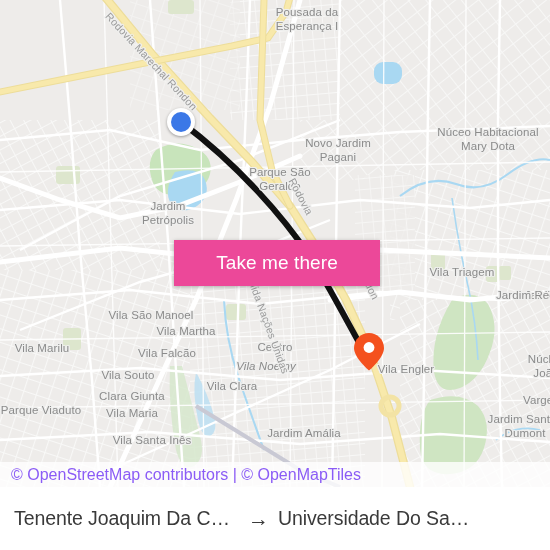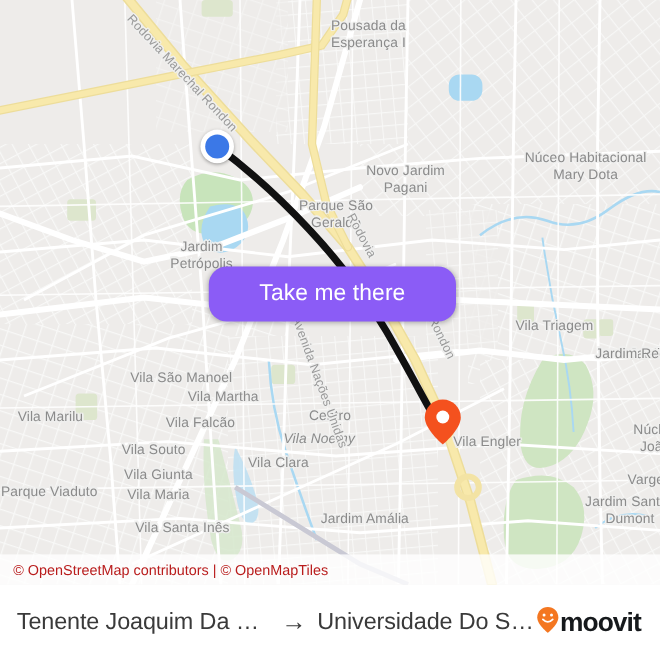--- a/index.html
+++ b/index.html
@@ -67,44 +67,44 @@
   }
   #dest-marker {
     position: absolute;
     left: 353px; top: 332px;
     width: 32px; height: 40px;
   }
 
   
   #cta-button {
     position: absolute;
-    left: 174px; top: 222px;
+    left: 174px; top: 240px;
     width: 206px; height: 46px;
-    background: #8b5cf6;
+    background: #ec4899;
     border: none;
-    border-radius: 15px;
+    border-radius: 0;
     color: #ffffff;
     font-size: 19px;
     font-family: "Liberation Sans", sans-serif;
     letter-spacing: 0.1px;
     cursor: pointer;
     box-shadow: 0 1px 4px rgba(0,0,0,0.28);
   }
 
   
   #attribution {
     position: absolute;
     left: 0; top: 462px;
     width: 550px; height: 25px;
     background: rgba(255,255,255,0.80);
     display: flex;
     align-items: center;
     padding-left: 11px;
-    font-size: 12px;
-    color: #b91c1c;
+    font-size: 16px;
+    color: #8b5cf6;
     white-space: nowrap;
   }
 
   
   #bottom-bar {
     position: absolute;
     left: 0; top: 487px;
     width: 550px; height: 63px;
     background: #ffffff;
     display: flex;
@@ -260,21 +260,21 @@
       <g>
         <path d="M196 406 L300 470 L340 487" stroke="#c9c9d4" stroke-width="4" fill="none"></path>
       </g>
 
       <g>
         <path d="M181 122 C 232 160, 288 218, 322 276 C 344 314, 358 342, 369 360" stroke="#111111" stroke-width="6" fill="none" stroke-linecap="round"></path>
       </g>
     </svg>
 
     <div id="place-label-layer">
-        <div class="maplabel two" style="left: 259px; top: 15px; width: 96px;">Pousada da
+        <div class="maplabel two" style="left: 259px; top: 5px; width: 96px;">Pousada da
 Esperança I</div>
         <div class="maplabel two" style="left: 418px; top: 125px; width: 140px;">Núceo Habitacional
 Mary Dota</div>
         <div class="maplabel two" style="left: 292px; top: 136px; width: 92px;">Novo Jardim
 Pagani</div>
         <div class="maplabel two" style="left: 240px; top: 165px; width: 80px;">Parque São
 Geraldo</div>
         <div class="maplabel two" style="left: 131px; top: 199px; width: 74px;">Jardim
 Petrópolis</div>
         <div class="maplabel" style="left: 424px; top: 266px; width: 76px;">Vila Triagem</div>
@@ -283,21 +283,21 @@
         <div class="maplabel" style="left: 149px; top: 325px; width: 74px;">Vila Martha</div>
         <div class="maplabel" style="left: 10px; top: 342px; width: 64px;">Vila Marilu</div>
         <div class="maplabel" style="left: 251px; top: 341px; width: 48px;">Centro</div>
         <div class="maplabel" style="left: 132px; top: 347px; width: 70px;">Vila Falcão</div>
         <div class="maplabel" style="left: 229px; top: 360px; width: 74px; font-style: italic;">Vila Noemy</div>
         <div class="maplabel" style="left: 94px; top: 369px; width: 68px;">Vila Souto</div>
         <div class="maplabel" style="left: 199px; top: 380px; width: 66px;">Vila Clara</div>
         <div class="maplabel" style="left: 371px; top: 363px; width: 70px;">Vila Engler</div>
         <div class="maplabel two" style="left: 520px; top: 352px; width: 52px;">Núcleo
 João</div>
-        <div class="maplabel" style="left: 96px; top: 390px; width: 72px;">Vila Giunta</div>
+        <div class="maplabel" style="left: 96px; top: 390px; width: 72px;">Clara Giunta</div>
         <div class="maplabel" style="left: 0px; top: 404px; width: 82px;">Parque Viaduto</div>
         <div class="maplabel" style="left: 98px; top: 407px; width: 68px;">Vila Maria</div>
         <div class="maplabel" style="left: 523px; top: 394px; width: 62px;">Vargem Limpa</div>
         <div class="maplabel" style="left: 261px; top: 427px; width: 86px;">Jardim Amália</div>
         <div class="maplabel two" style="left: 483px; top: 412px; width: 84px;">Jardim Santos
 Dumont</div>
         <div class="maplabel" style="left: 107px; top: 434px; width: 90px;">Vila Santa Inês</div>
         <div class="maplabel" style="left: 496px; top: 289px; width: 86px;">Jardim Redentor</div>
       </div>
     <div id="road-label-layer">
@@ -321,26 +321,15 @@
     <div id="attribution">
       <span>© OpenStreetMap contributors | © OpenMapTiles</span>
     </div>
   </div>
 
   <div id="bottom-bar">
     <span id="trip-origin" class="trip-endpoint">Tenente Joaquim Da Cost…</span>
     <span id="trip-arrow">→</span>
     <span id="trip-dest" class="trip-endpoint">Universidade Do Sagr…</span>
 
-    <div id="moovit-logo">
-      <span>
-        <svg width="19" height="23" viewBox="0 0 19 23">
-          <path d="M9.5 0.8 C 4.6 0.8, 0.7 4.7, 0.7 9.5 C 0.7 15.4, 9.5 22.3, 9.5 22.3 C 9.5 22.3, 18.3 15.4, 18.3 9.5 C 18.3 4.7, 14.4 0.8, 9.5 0.8 Z" fill="#f47721"></path>
-          <circle cx="6.4" cy="7.4" r="1.25" fill="#ffffff"></circle>
-          <circle cx="12.6" cy="7.4" r="1.25" fill="#ffffff"></circle>
-          <path d="M5.4 11.2 Q 9.5 15.4, 13.6 11.2" stroke="#ffffff" stroke-width="1.5" fill="none" stroke-linecap="round"></path>
-        </svg>
-      </span>
-      <span id="moovit-wordmark">moovit</span>
-    </div>
   </div>
 
 </div>
 
 </body></html>

